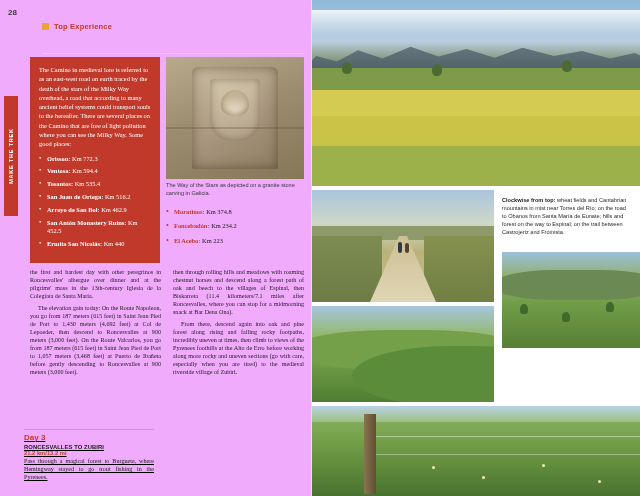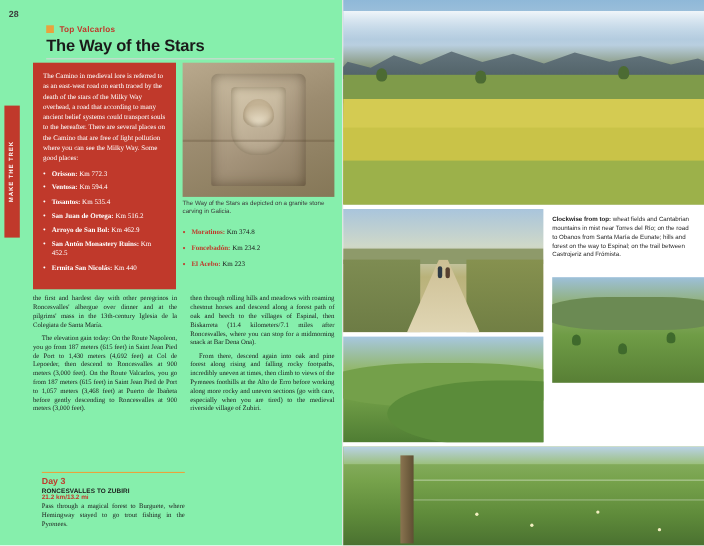--- a/index.html
+++ b/index.html
@@ -9,21 +9,21 @@
     font-family:"Liberation Serif", serif;
     overflow:hidden;
     position:relative;
   }
   .page{position:absolute;inset:0;display:flex;}
 
   
   .left{
     position:relative;
     width:312px;height:496px;
-    background:#86efac;
+    background:#f0abfc;
     box-sizing:border-box;
   }
   .folio{
     position:absolute;left:8px;top:8px;
     font-family:"Liberation Sans", sans-serif;
     font-size:8px;font-weight:bold;color:#3b3b3b;
   }
   .sidetab{
     position:absolute;left:4px;top:96px;
     width:14px;height:120px;
@@ -125,21 +125,21 @@
     column-count:2;column-gap:12px;
     font-size:6.1px;line-height:1.32;color:#1d1d1d;
     text-align:justify;
   }
   .bodycols p{margin:0 0 4px 0;text-indent:8px;}
   .bodycols p.noindent{text-indent:0;}
 
   .daybox{
     position:absolute;bottom:14px;width:130px;
   }
-  .daybox.left-col{left:38px;}
+  .daybox.left-col{left:24px;text-decoration:underline;}
   .daybox.right-col{left:172px;}
   .daybox .dayline{height:1.5px;background:#e8a33d;margin-bottom:3px;}
   .daybox .dayname{
     font-family:"Liberation Sans", sans-serif;
     font-size:8px;font-weight:bold;color:#c0392b;margin-bottom:2px;
   }
   .daybox .route{
     font-family:"Liberation Sans", sans-serif;
     font-size:5.8px;font-weight:bold;color:#1a1a1a;letter-spacing:.1px;
   }
@@ -232,24 +232,23 @@
   <div class="left">
 
     <div class="folio">28</div>
 
     <div class="sidetab">
       <span>MAKE THE TREK</span>
     </div>
 
     <div class="kicker">
       <span class="sq"></span>
-      <span class="txt">Top Valcarlos</span>
-    </div>
-
-    <div class="headline">The Way of the Stars</div>
+      <span class="txt">Top Experience</span>
+    </div>
+
     <div class="rule"></div>
 
     <div class="redbox">
       <p>The Camino in medieval lore is referred to as an east-west road on earth traced by the death of the stars of the Milky Way overhead, a road that according to many ancient belief systems could transport souls to the hereafter. There are several places on the Camino that are free of light pollution where you can see the Milky Way. Some good places:</p>
       <ul>
         <li><b>Orisson:</b> <span>Km 772.3</span></li>
         <li><b>Ventosa:</b> <span>Km 594.4</span></li>
         <li><b>Tosantos:</b> <span>Km 535.4</span></li>
         <li><b>San Juan de Ortega:</b> <span>Km 516.2</span></li>
         <li><b>Arroyo de San Bol:</b> <span>Km 462.9</span></li>

